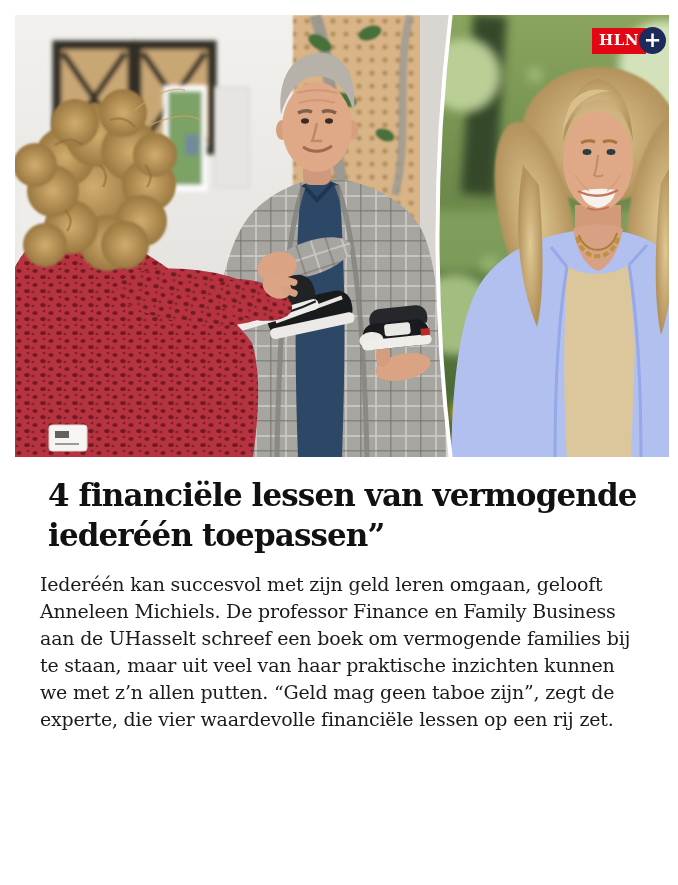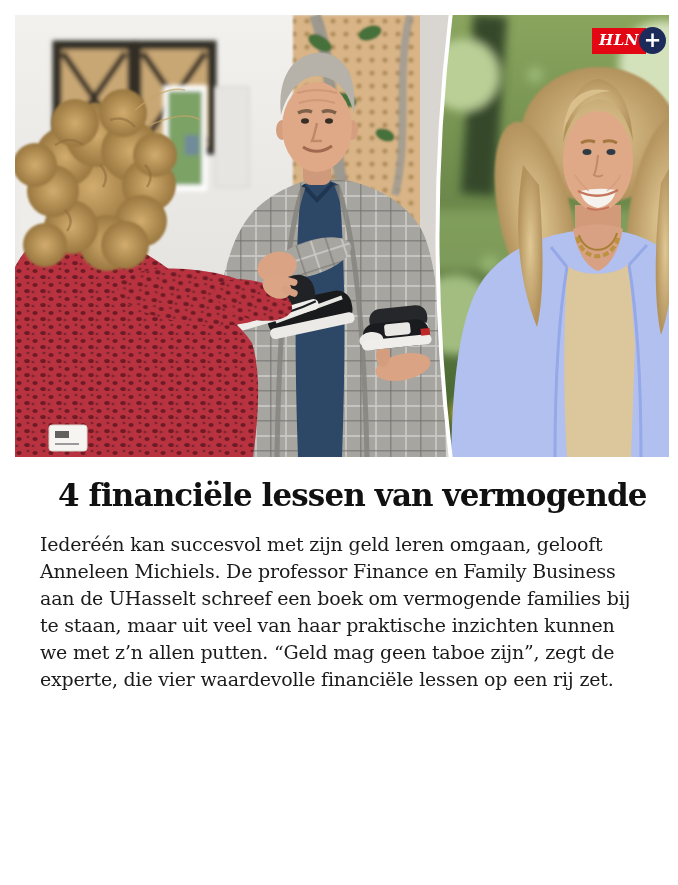--- a/index.html
+++ b/index.html
@@ -1,36 +1,36 @@
 <!DOCTYPE html>
 <html><head>
 <meta charset="utf-8">
 <style>
   html,body{margin:0;padding:0;background:#ffffff;}
   .page{position:relative;width:678px;min-height:885px;background:#ffffff;overflow:hidden;
         font-family:"Liberation Sans","DejaVu Sans",sans-serif;}
   
-  figure{margin:15px;font-style:italic;}
+  figure{margin:15px;}
   .hero{position:relative;width:654px;height:442px;margin:13px auto 0;overflow:hidden;background:#e8e7e4;}
   .hero svg{display:block;}
   
   .hln-badge{position:absolute;top:12px;right:3px;display:flex;align-items:center;z-index:5;}
   .hln-box{background:#e30613;color:#fff;font-family:"DejaVu Serif",serif;font-weight:bold;
            font-size:15px;line-height:1;padding:5px 7px 6px;letter-spacing:.5px;}
   .hln-plus{width:27px;height:27px;border-radius:50%;background:#1d2b5b;color:#fff;display:flex;
             align-items:center;justify-content:center;margin-left:-7px;
             font-family:"DejaVu Sans",sans-serif;font-weight:bold;font-size:21px;line-height:1;
             transform:translateZ(0);}
   
   .caption{background:#fafafa;border-bottom:1px solid #e2e2e2;
            padding:8px 46px 10px 43px;color:#9d9d9d;font-size:15px;line-height:21px;}
   .caption .credit{color:#9d9d9d;}
   
   .article{padding:0 40px;}
-  h1{margin:18px 18px 0;color:#111;font-family:"DejaVu Serif",serif;font-weight:bold;
+  h1{margin:18px 8px 0;color:#111;font-family:"DejaVu Serif",serif;font-weight:bold;
      font-size:31px;line-height:40px;letter-spacing:-0.9px;}
   h1 .hl-line{display:block;white-space:nowrap;}
   .intro{margin:16px 0 0;color:#1b1b1b;font-family:"DejaVu Serif",serif;font-weight:normal;
          font-size:19px;line-height:27px;letter-spacing:-0.2px;}
 </style>
 </head>
 <body>
 
 <div class="page">
   <figure>
@@ -253,17 +253,18 @@
         <span class="hln-box">HLN</span>
         <span class="hln-plus">+</span>
       </div>
     </div>
 
   </figure>
 
   <div class="article">
     <h1>
       <span class="hl-line">4 financiële lessen van vermogende</span>
+      <span class="hl-line">iederéén toepassen”</span>
     </h1>
     <p class="intro">Iederéén kan succesvol met zijn geld leren omgaan, gelooft Anneleen Michiels. De professor Finance en Family Business aan de UHasselt schreef een boek om vermogende families bij te staan, maar uit veel van haar praktische inzichten kunnen we met z’n allen putten. “Geld mag geen taboe zijn”, zegt de experte, die vier waardevolle financiële lessen op een rij zet.</p>
 
   </div>
 </div>
 
 </body></html>

